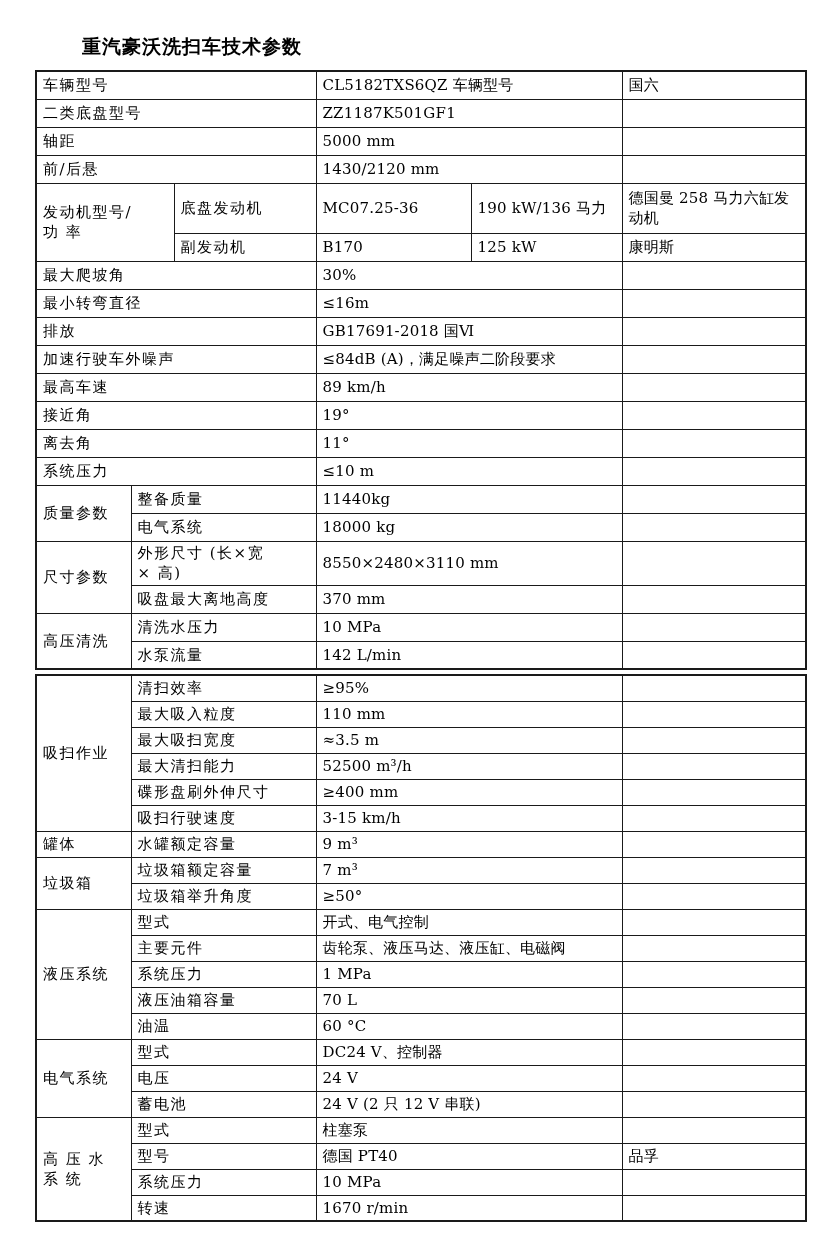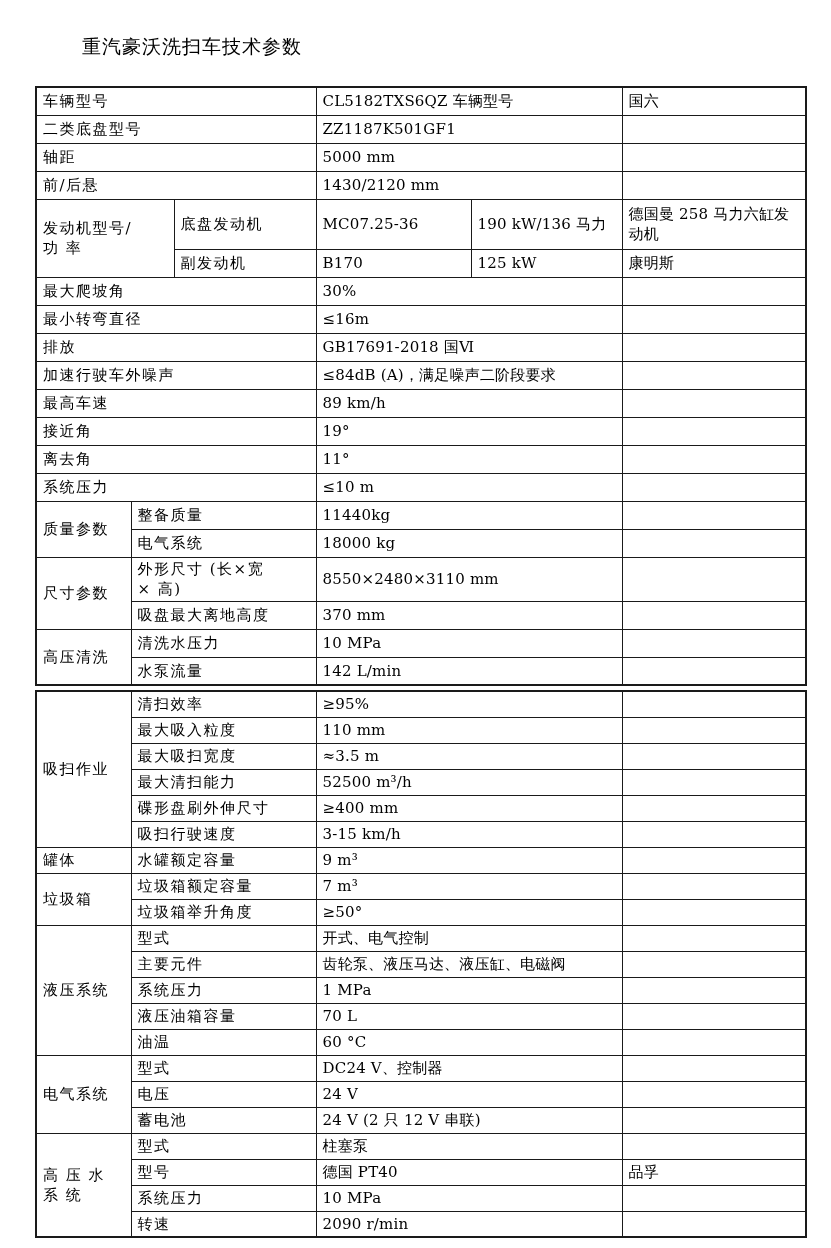--- a/index.html
+++ b/index.html
@@ -3,28 +3,28 @@
 <meta charset="utf-8">
 <style>
   html,body{margin:0;padding:0;}
   body{
     width:831px;height:1248px;background:#ffffff;color:#000;
     font-family:"DejaVu Serif","Liberation Serif",serif;
     position:relative;overflow:hidden;
   }
   .doc-title{
     margin:34px 0 0 82px;
-    font-size:19px;font-weight:normal;letter-spacing:1px;
+    font-size:19px;font-weight:bold;letter-spacing:1px;
   }
   .spec-table{
     border-collapse:collapse;table-layout:fixed;
     width:770px;margin-left:35px;
     border:2px solid #1a1a1a;
   }
-  #table1{margin-top:26px;}
+  #table1{margin-top:10px;}
   #table2{margin-top:4px;}
   .spec-table td{
     border:1px solid #1a1a1a;
     padding:1px 6px;
     font-size:15px;
     vertical-align:middle;
     white-space:pre-line;
     overflow:hidden;
     line-height:1.35;
   }
@@ -272,17 +272,17 @@
         <td colspan="2" class="value-cell">德国 PT40</td>
         <td class="note-cell">品孚</td>
       </tr>
       <tr>
         <td colspan="2" class="sub-cell">系统压力</td>
         <td colspan="2" class="value-cell">10 MPa</td>
         <td class="note-cell"></td>
       </tr>
       <tr>
         <td colspan="2" class="sub-cell">转速</td>
-        <td colspan="2" class="value-cell">2090 r/min</td>
+        <td colspan="2" class="value-cell">1670 r/min</td>
         <td class="note-cell"></td>
       </tr>
     </tbody>
 </table>
 
 </body></html>

